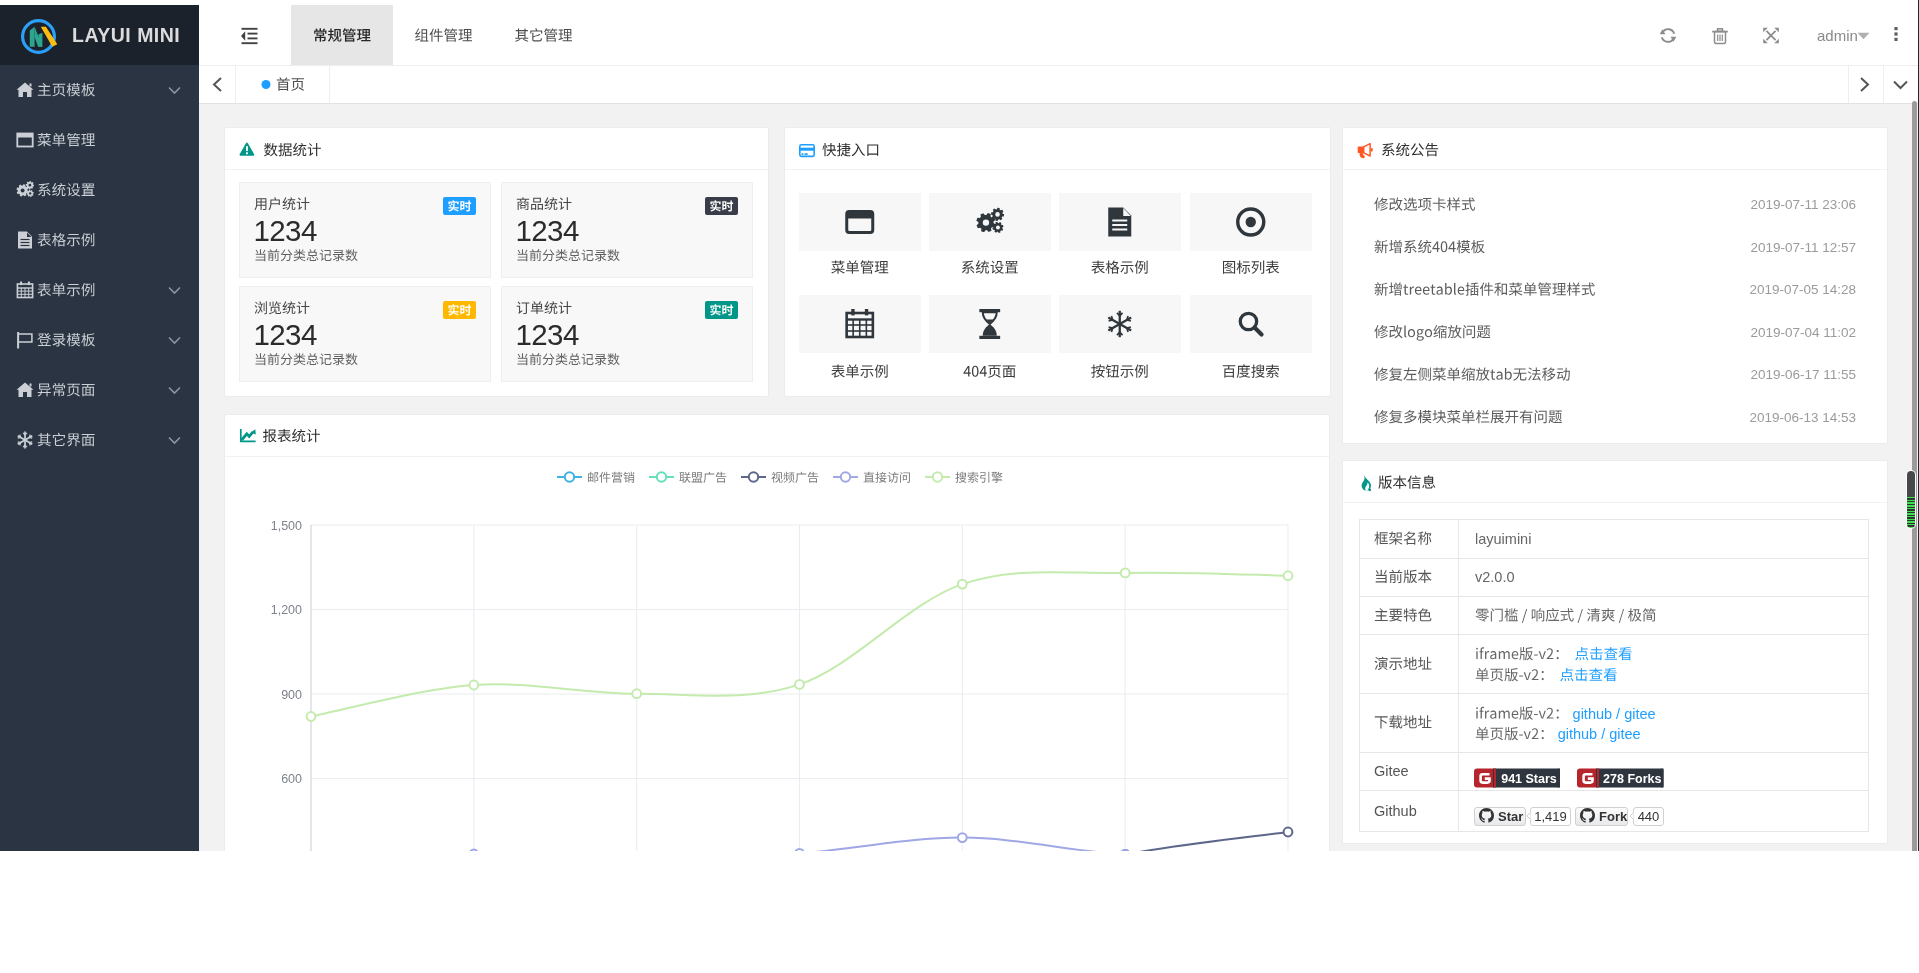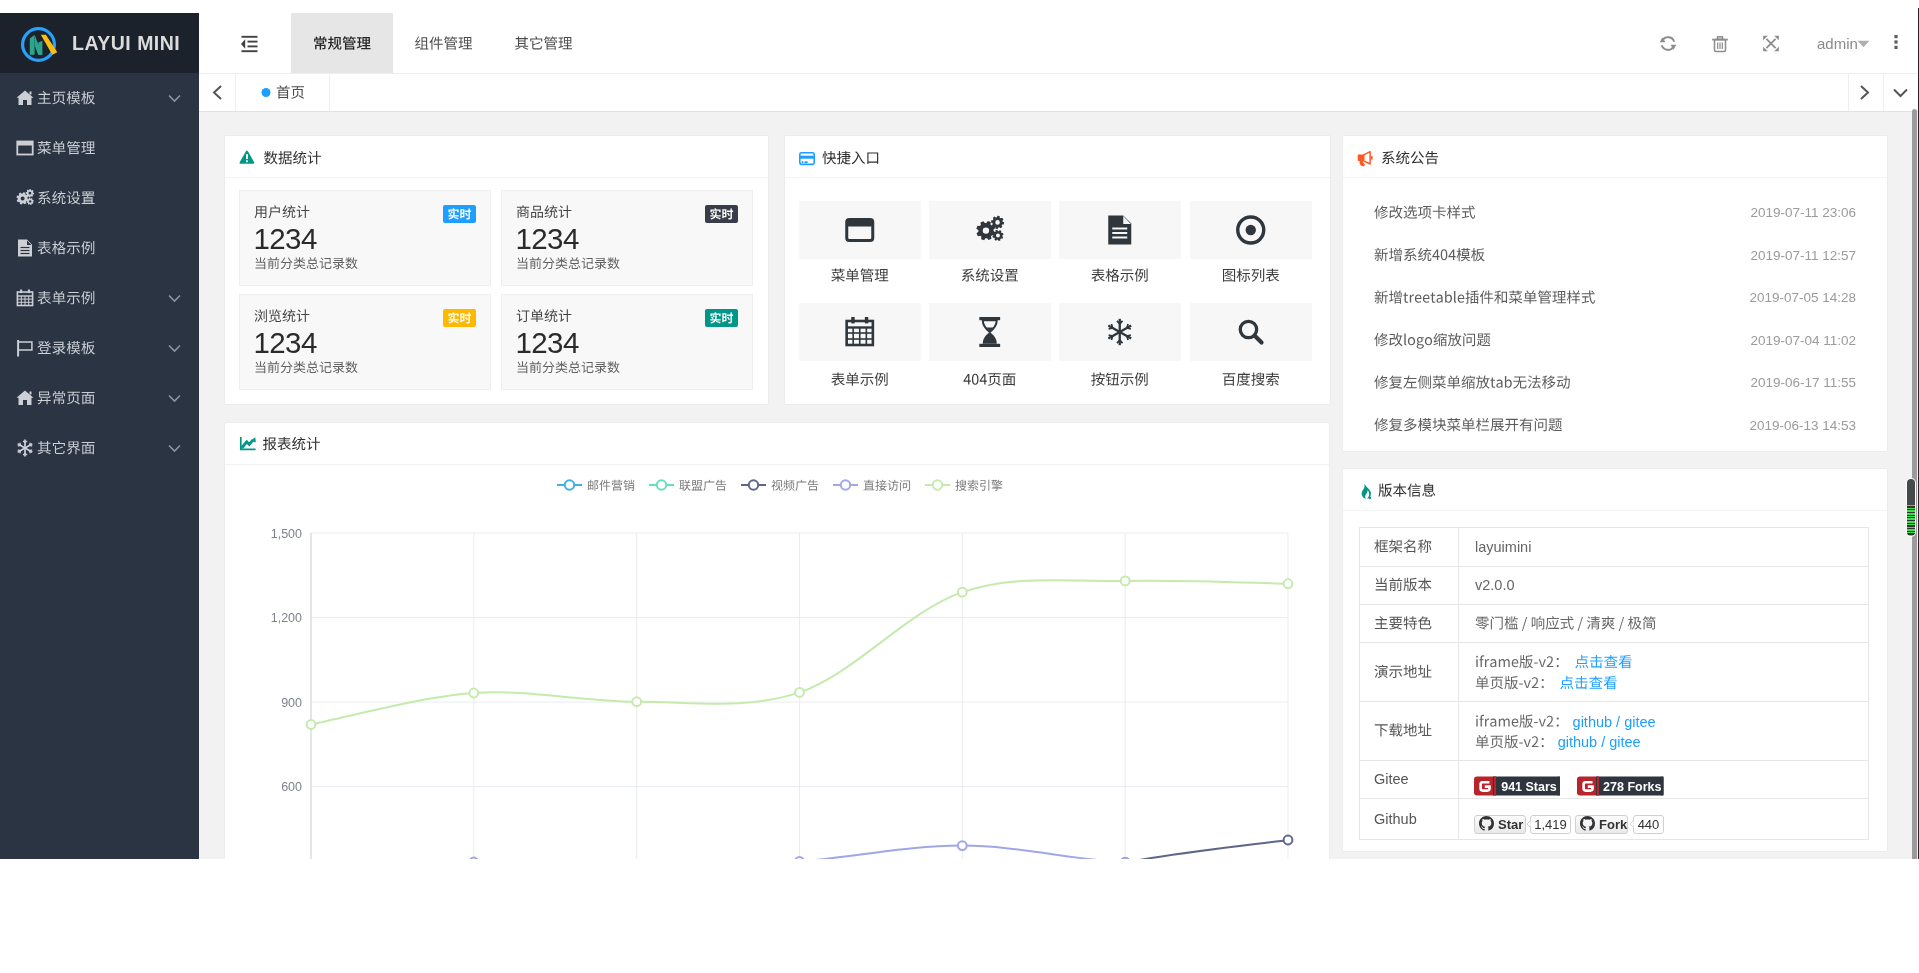--- a/index.html
+++ b/index.html
@@ -1,14 +1,14 @@
 <!DOCTYPE html>
 <html><head><meta charset="utf-8"><style>
 html,body{margin:0;padding:0;background:#fff;font-family:"Liberation Sans",sans-serif;}
-#page{position:relative;width:1919px;height:851px;overflow:hidden;background:#fde047;margin-top:8px;}
+#page{position:relative;width:1919px;height:851px;overflow:hidden;background:#fde047;}
 .abs{position:absolute;}
 </style></head>
 <body>
 <div id="page">
 <div class="abs" style="left:0;top:0;width:1919px;height:5px;background:#fff"></div>
     <div class="abs" style="left:0;top:5px;width:199px;height:968px;background:#2b3442"></div>
     <div class="abs" style="left:0;top:5px;width:199px;height:60px;background:#1c222b"></div>
     <div class="abs" style="left:199px;top:5px;width:1720px;height:60px;background:#fff"></div>
     <div class="abs" style="left:291px;top:5px;width:102px;height:60px;background:#e6e6e6"></div>
     <div class="abs" style="left:199px;top:65px;width:1720px;height:39px;background:#fff;border-top:1px solid #eee;border-bottom:1px solid #e2e2e2;box-sizing:border-box"></div>

